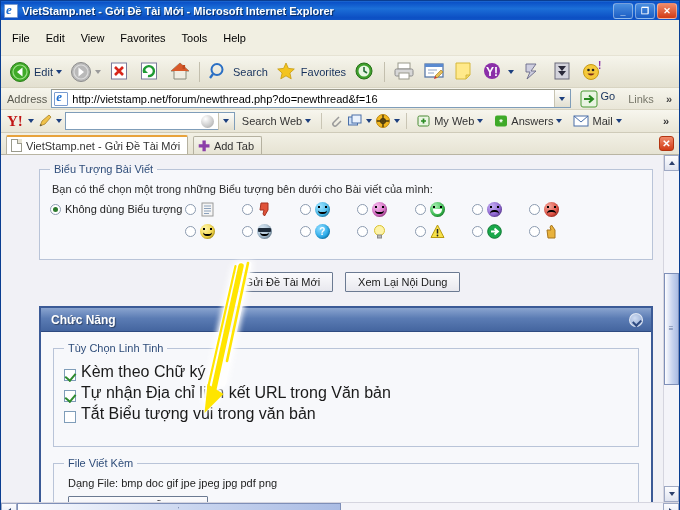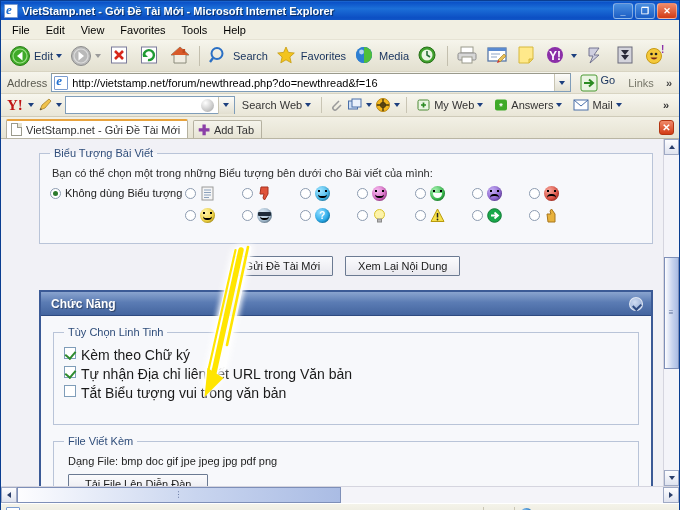--- a/index.html
+++ b/index.html
@@ -57,21 +57,21 @@
     position: relative;
     cursor: default;
   }
   .wbtn.close { background: linear-gradient(to bottom, #f08a6a, #d23b15); }
   .wbtn .g { position: absolute; color: #fff; font-size: 9px; font-weight: bold;
              left: 0; right: 0; text-align: center; top: 1px; line-height: 12px; }
   .wbtn.min .g { top: 2px; }
 
   
   #menubar {
-    height: 20px; background: #f1efe2;
+    height: 36px; background: #f1efe2;
     display: flex; align-items: center;
     padding-left: 4px; gap: 2px;
     border-bottom: 1px solid #e6e3d4;
   }
   #menubar .mi { padding: 2px 7px; color: #000; font-size: 11px; cursor: default; }
 
   
   #toolbar {
     height: 32px;
     background: linear-gradient(to bottom, #f6f5ec 0%, #eceadd 50%, #e3e0d0 100%);
@@ -237,21 +237,21 @@
   .collapse-ico {
     width:14px;height:14px;border-radius:50%;
     border:1px solid #ffffffaa;
     background: radial-gradient(circle at 40% 35%, #cfdcf2, #8ba4cf);
     position:relative;
   }
   .collapse-ico::after{content:"";position:absolute;left:3px;top:5px;width:6px;height:4px;
                        border-left:2px solid #2e4a80;border-bottom:2px solid #2e4a80;transform:rotate(-45deg);}
   #cn-body { padding: 10px 12px 12px 12px; background:#f7f8fb; }
 
-  .chk { display:flex; align-items:flex-start; gap:5px; font-size:14px; color:#1a1a1a; margin: 3px 0; }
+  .chk { display:flex; align-items:flex-end; gap:5px; font-size:16px; color:#1a1a1a; margin: 3px 0; }
   .cbox {
     width:12px;height:12px;border:1px solid #7f9db9;background:#fff;flex:none;position:relative;
   }
   .cbox.on::after{
     content:""; position:absolute; left:2px; top:1px; width:5px;height:8px;
     border-right:2px solid #2e8b2e; border-bottom:2px solid #2e8b2e;
     transform:rotate(40deg);
   }
   .hostlinks { display:flex; gap:22px; margin: 6px 0 8px 4px; }
   .hostlink {
@@ -412,31 +412,20 @@
 
     <div class="tb-item">
       <div class="ico">
         <svg width="20" height="20" viewBox="0 0 20 20">
           <path d="M10 2 L12.4 7.4 L18.3 8 L13.9 12 L15.2 17.8 L10 14.8 L4.8 17.8 L6.1 12 L1.7 8 L7.6 7.4 Z" fill="#f3c41e" stroke="#c79a0d" stroke-width=".8"></path>
         </svg>
       </div>
       <span class="lbl">Favorites</span>
     </div>
 
-    <div class="tb-item">
-      <div class="ico">
-        <svg width="20" height="20" viewBox="0 0 20 20">
-          <circle cx="10" cy="10" r="8" fill="#2e7fd1"></circle>
-          <path d="M2 10 a8 8 0 0 1 16 0 a8 8 0 0 1 -16 0" fill="#2e7fd1"></path>
-          <path d="M10 2 a8 8 0 0 1 0 16 Z" fill="#4fbf3a"></path>
-          <circle cx="7.5" cy="7" r="2.4" fill="#fff" opacity=".65"></circle>
-        </svg>
-      </div>
-      <span class="lbl">Media</span>
-    </div>
 
     <div class="tb-item">
       <div class="ico">
         <svg width="20" height="20" viewBox="0 0 20 20">
           <circle cx="10" cy="10" r="8" fill="#3fa02c" stroke="#277018"></circle>
           <circle cx="10" cy="10" r="5.5" fill="#e9f6e3"></circle>
           <path d="M10 6 L10 10 L13 12" stroke="#27703a" stroke-width="1.6" fill="none"></path>
         </svg>
       </div>
     </div>

